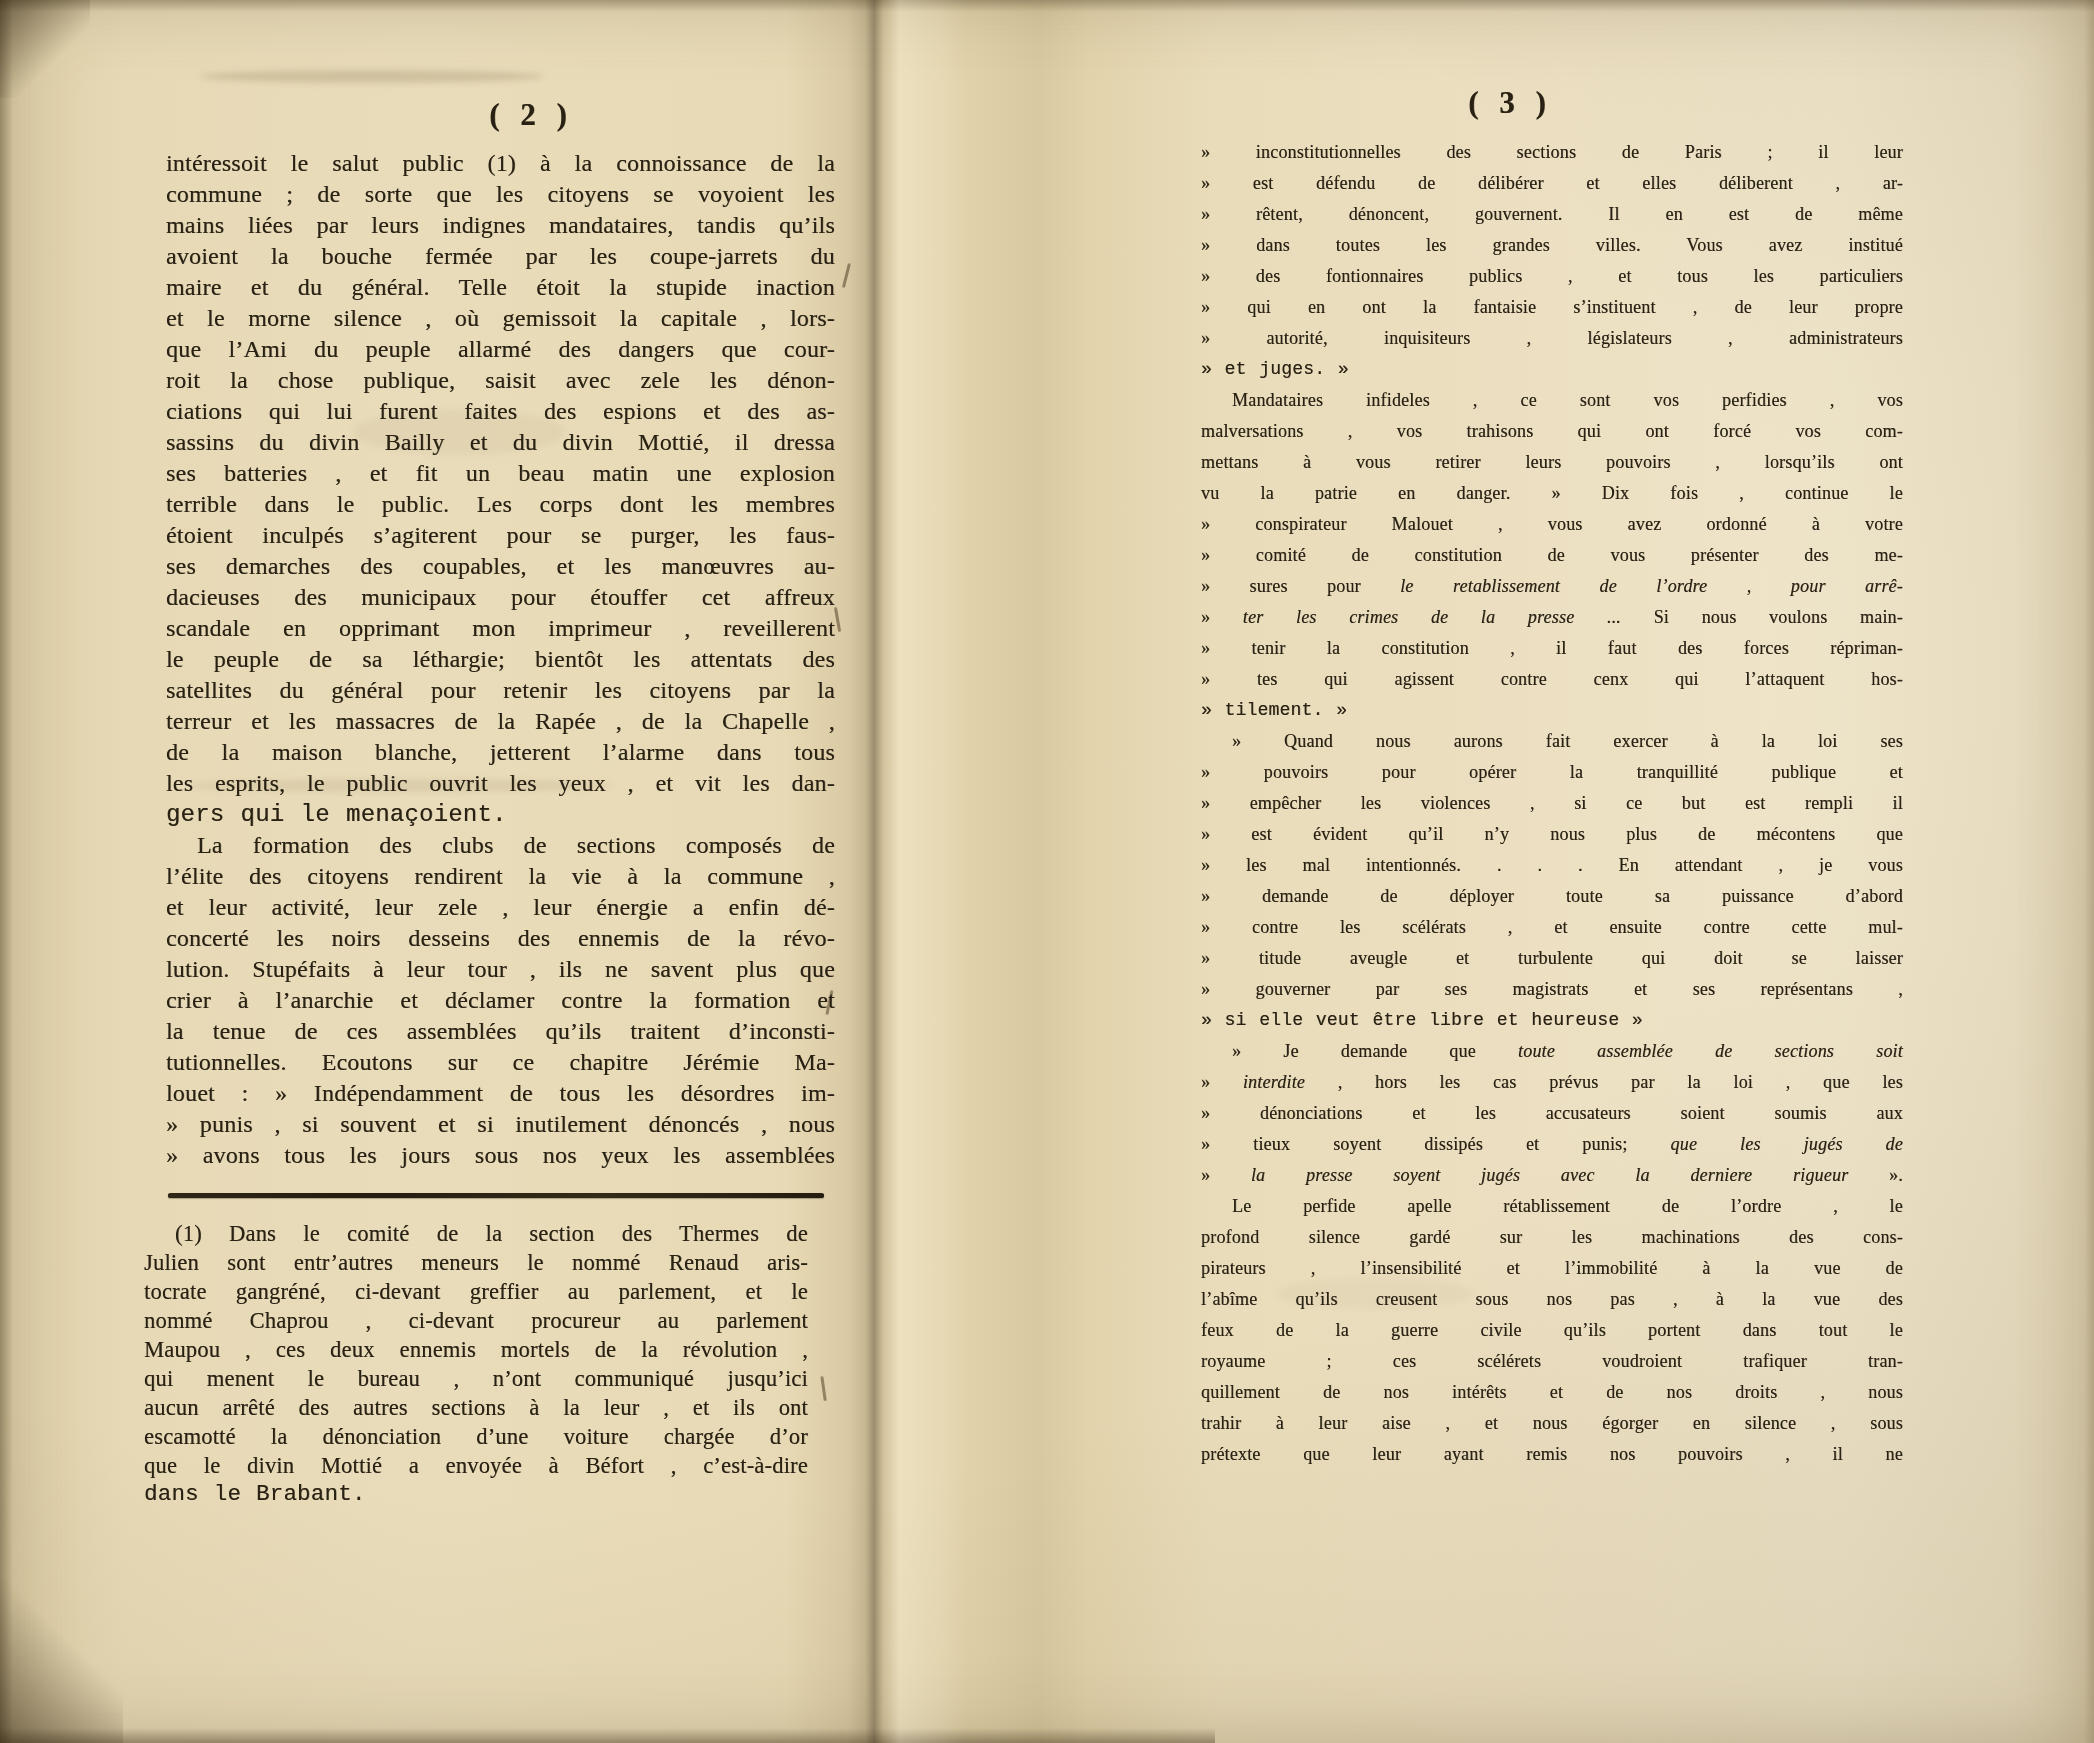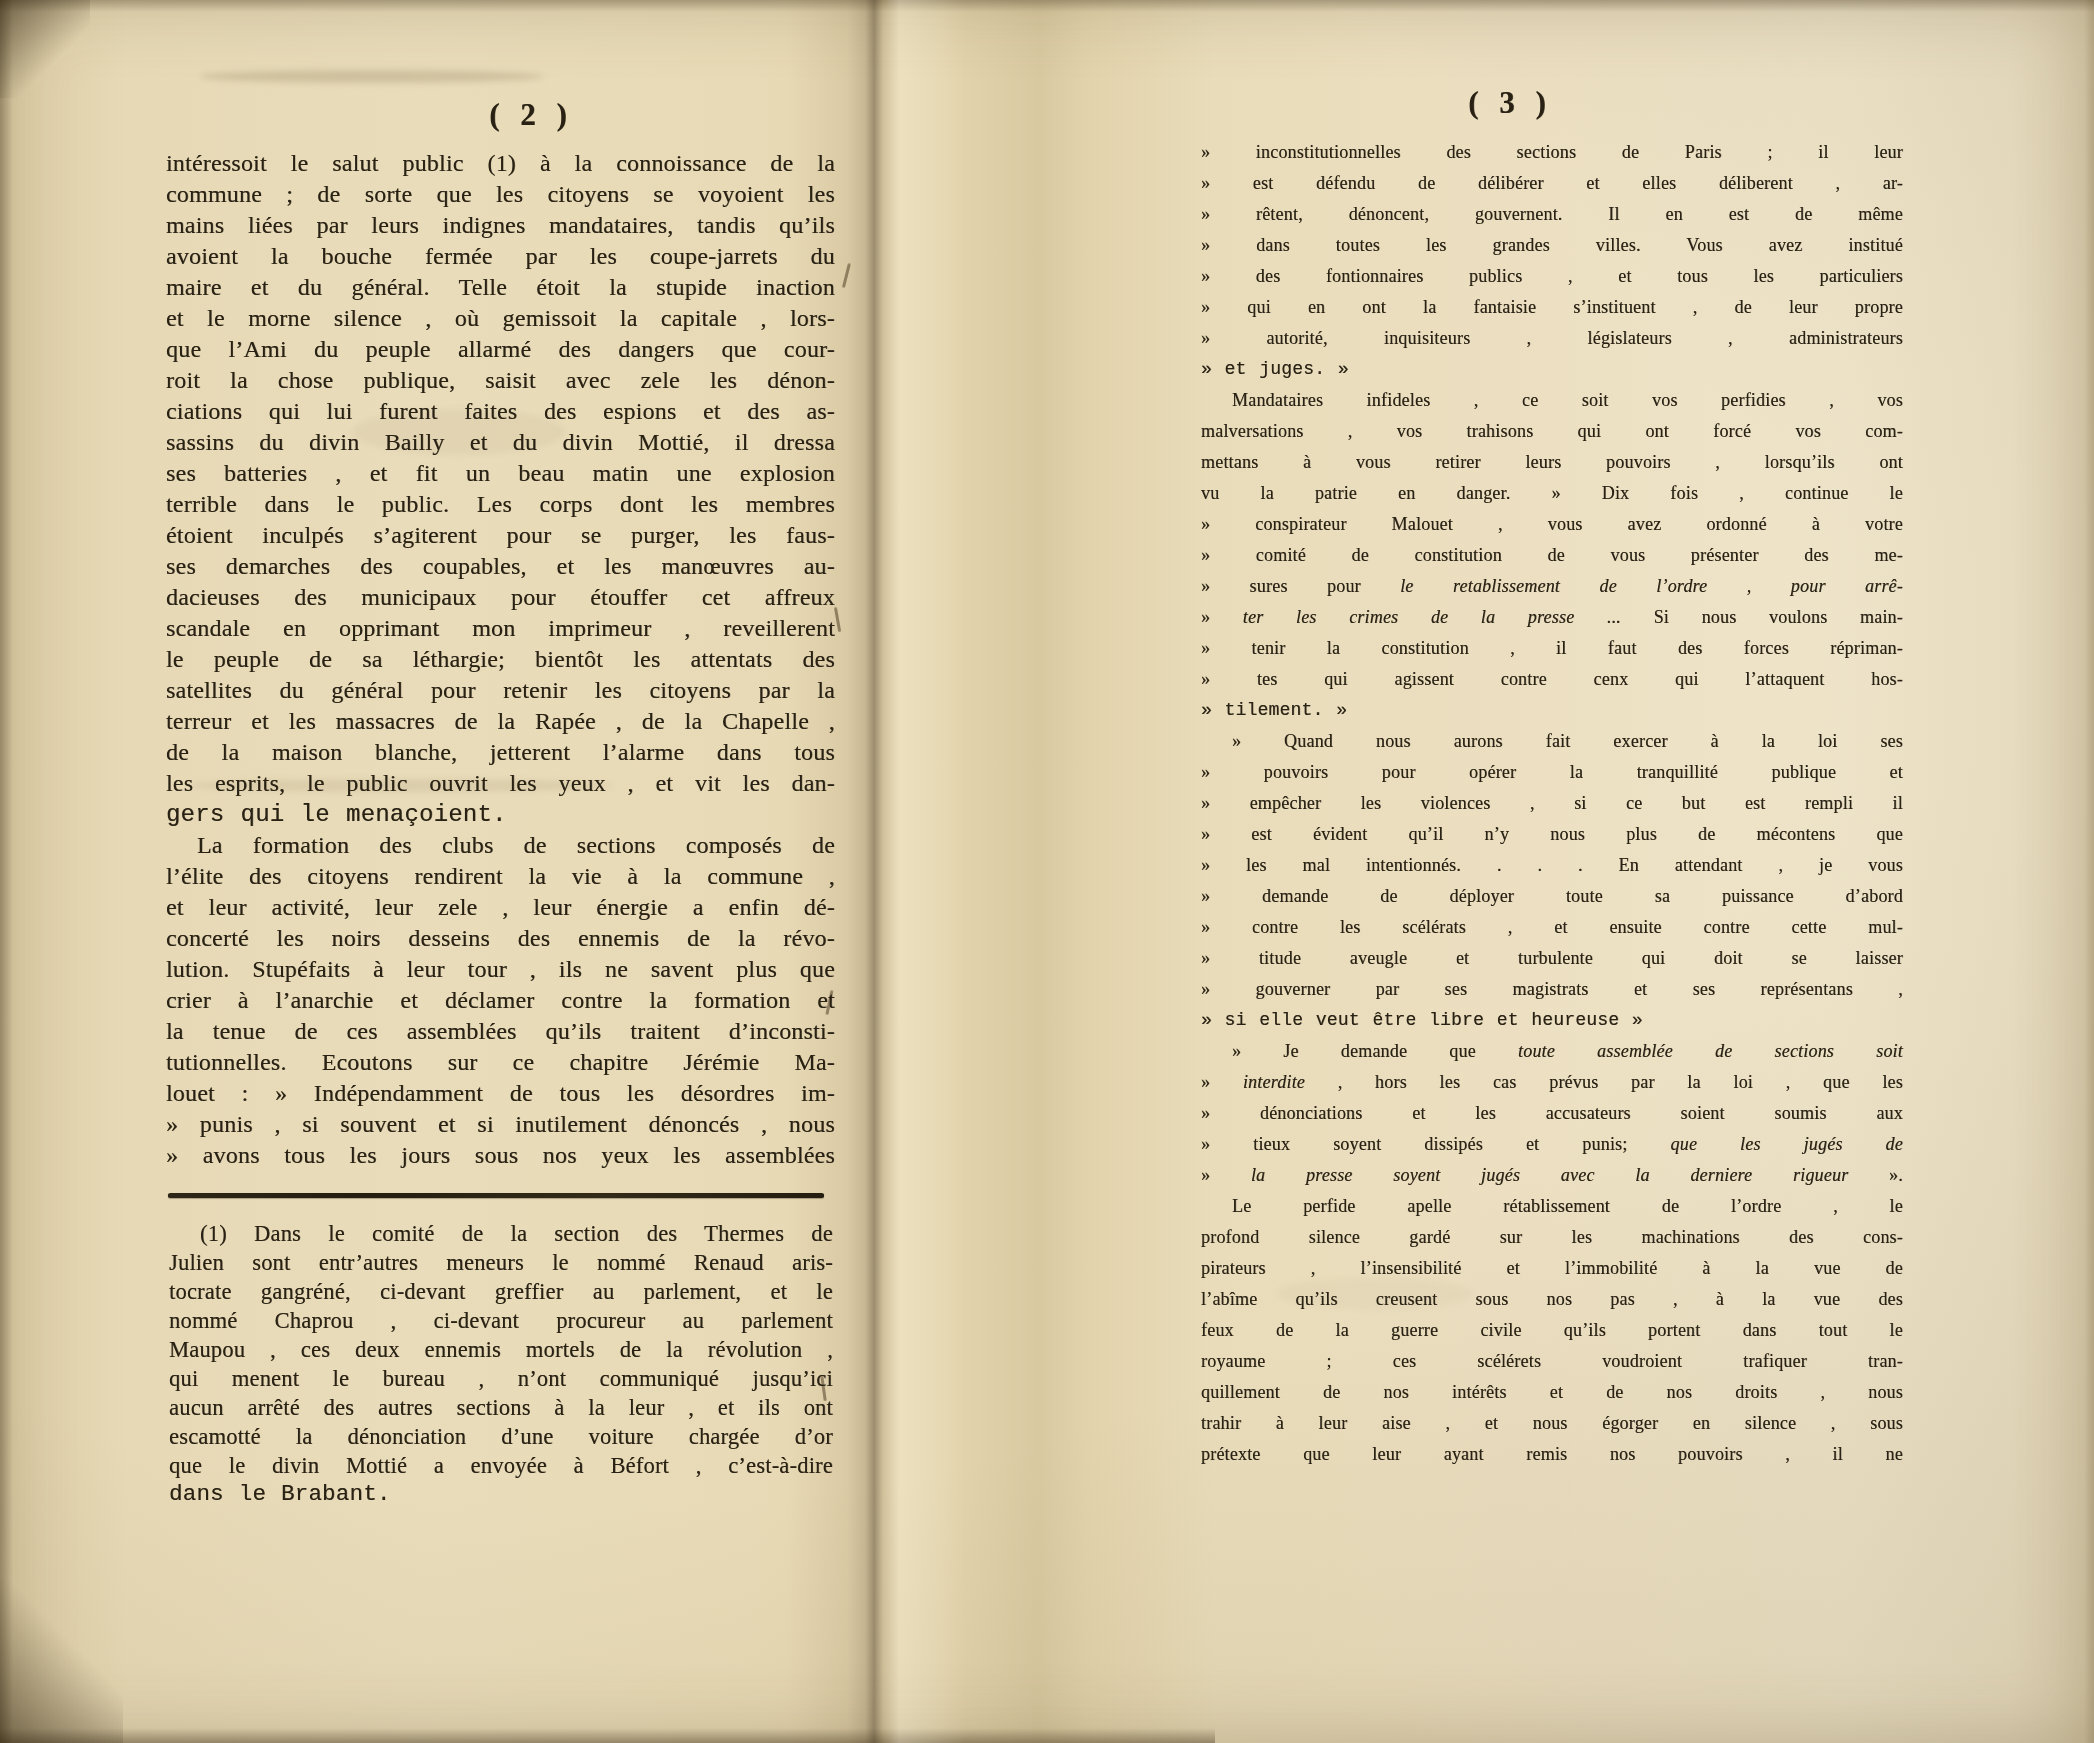--- a/index.html
+++ b/index.html
@@ -125,21 +125,21 @@
       <div class="line"><span>crier à l’anarchie et déclamer contre la formation et</span></div>
       <div class="line"><span>la tenue de ces assemblées qu’ils traitent d’inconsti-</span></div>
       <div class="line"><span>tutionnelles. Ecoutons sur ce chapitre Jérémie Ma-</span></div>
       <div class="line"><span>louet : » Indépendamment de tous les désordres im-</span></div>
       <div class="line"><span>» punis , si souvent et si inutilement dénoncés , nous</span></div>
       <div class="line"><span>» avons tous les jours sous nos yeux les assemblées</span></div>
     </div>
 
   <div class="rule"></div>
 
-  <div class="col foot" style="left:169px;top:1219px;width:664px;">
+  <div class="col foot" style="left:144px;top:1219px;width:664px;">
       <div class="line ind"><span>(1) Dans le comité de la section des Thermes de</span></div>
       <div class="line"><span>Julien sont entr’autres meneurs le nommé Renaud aris-</span></div>
       <div class="line"><span>tocrate gangréné, ci-devant greffier au parlement, et le</span></div>
       <div class="line"><span>nommé Chaprou , ci-devant procureur au parlement</span></div>
       <div class="line"><span>Maupou , ces deux ennemis mortels de la révolution ,</span></div>
       <div class="line"><span>qui menent le bureau , n’ont communiqué jusqu’ici</span></div>
       <div class="line"><span>aucun arrêté des autres sections à la leur , et ils ont</span></div>
       <div class="line"><span>escamotté la dénonciation d’une voiture chargée d’or</span></div>
       <div class="line"><span>que le divin Mottié a envoyée à Béfort , c’est-à-dire</span></div>
       <div class="line end"><span>dans le Brabant.</span></div>
@@ -149,21 +149,21 @@
 
   <div class="col main-right" style="left:1201px;top:137px;width:702px;">
       <div class="line"><span>» inconstitutionnelles des sections de Paris ; il leur</span></div>
       <div class="line"><span>» est défendu de délibérer et elles déliberent , ar-</span></div>
       <div class="line"><span>» rêtent, dénoncent, gouvernent. Il en est de même</span></div>
       <div class="line"><span>» dans toutes les grandes villes. Vous avez institué</span></div>
       <div class="line"><span>» des fontionnaires publics , et tous les particuliers</span></div>
       <div class="line"><span>» qui en ont la fantaisie s’instituent , de leur propre</span></div>
       <div class="line"><span>» autorité, inquisiteurs , législateurs , administrateurs</span></div>
       <div class="line end"><span>» et juges. »</span></div>
-      <div class="line ind"><span>Mandataires infideles , ce soit vos perfidies , vos</span></div>
+      <div class="line ind"><span>Mandataires infideles , ce sont vos perfidies , vos</span></div>
       <div class="line"><span>malversations , vos trahisons qui ont forcé vos com-</span></div>
       <div class="line"><span>mettans à vous retirer leurs pouvoirs , lorsqu’ils ont</span></div>
       <div class="line"><span>vu la patrie en danger. » Dix fois , continue le</span></div>
       <div class="line"><span>» conspirateur Malouet , vous avez ordonné à votre</span></div>
       <div class="line"><span>» comité de constitution de vous présenter des me-</span></div>
       <div class="line"><span>» sures pour </span><span class="it">le retablissement de l’ordre , pour arrê-</span></div>
       <div class="line"><span>» </span><span class="it">ter les crimes de la presse ...</span><span> Si nous voulons main-</span></div>
       <div class="line"><span>» tenir la constitution , il faut des forces répriman-</span></div>
       <div class="line"><span>» tes qui agissent contre cenx qui l’attaquent hos-</span></div>
       <div class="line end"><span>» tilement. »</span></div>

